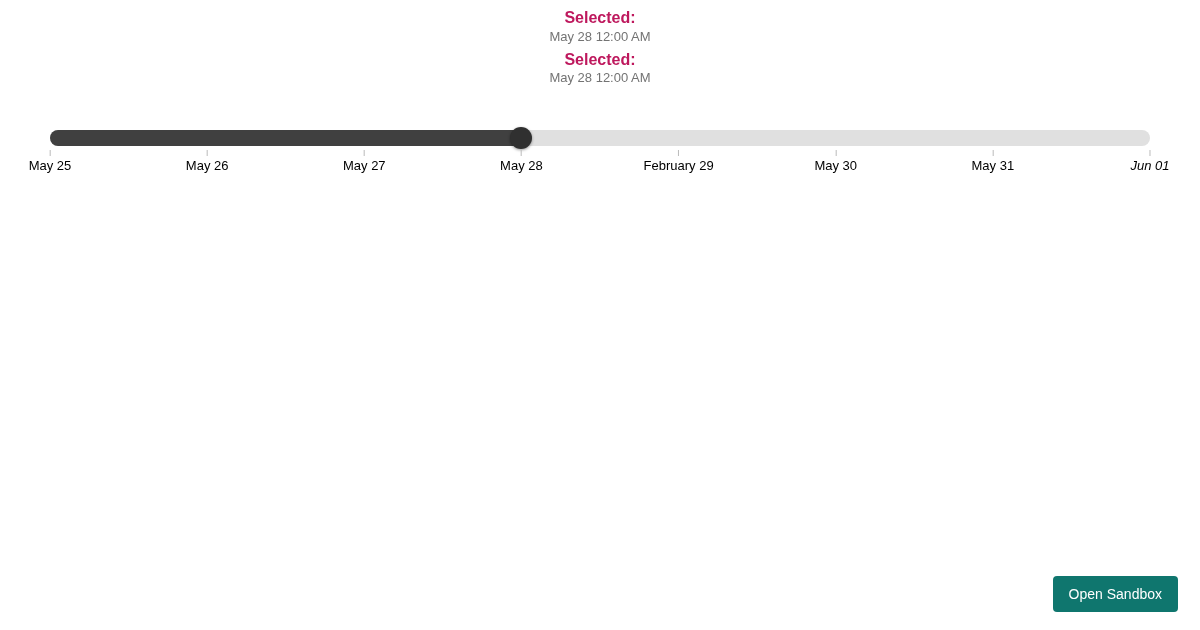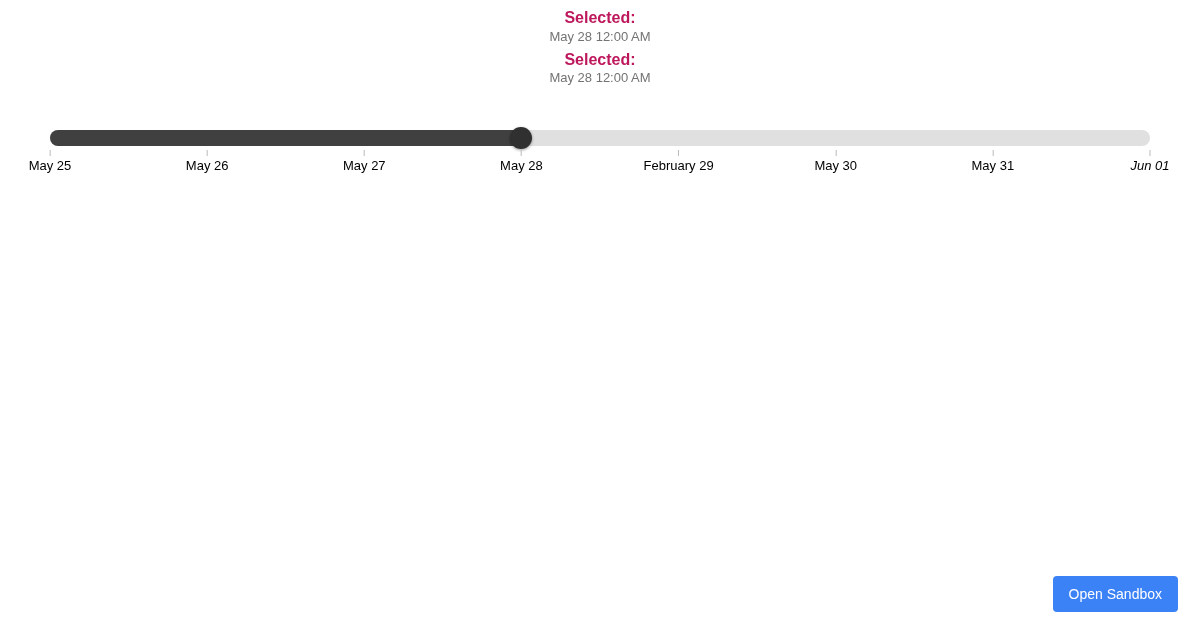--- a/index.html
+++ b/index.html
@@ -85,21 +85,21 @@
     }
     .tick-label {
       font-size: 13px;
       color: #000;
       white-space: nowrap;
     }
     .sandbox-btn {
       position: absolute;
       right: 22px;
       bottom: 18px;
-      background: #3b82f6;
+      background: #0f766e;
       color: #fff;
       border: none;
       border-radius: 4px;
       padding: 10px 16px;
       font-size: 14px;
       cursor: pointer;
     }
   </style>
 </head>
 <body>

